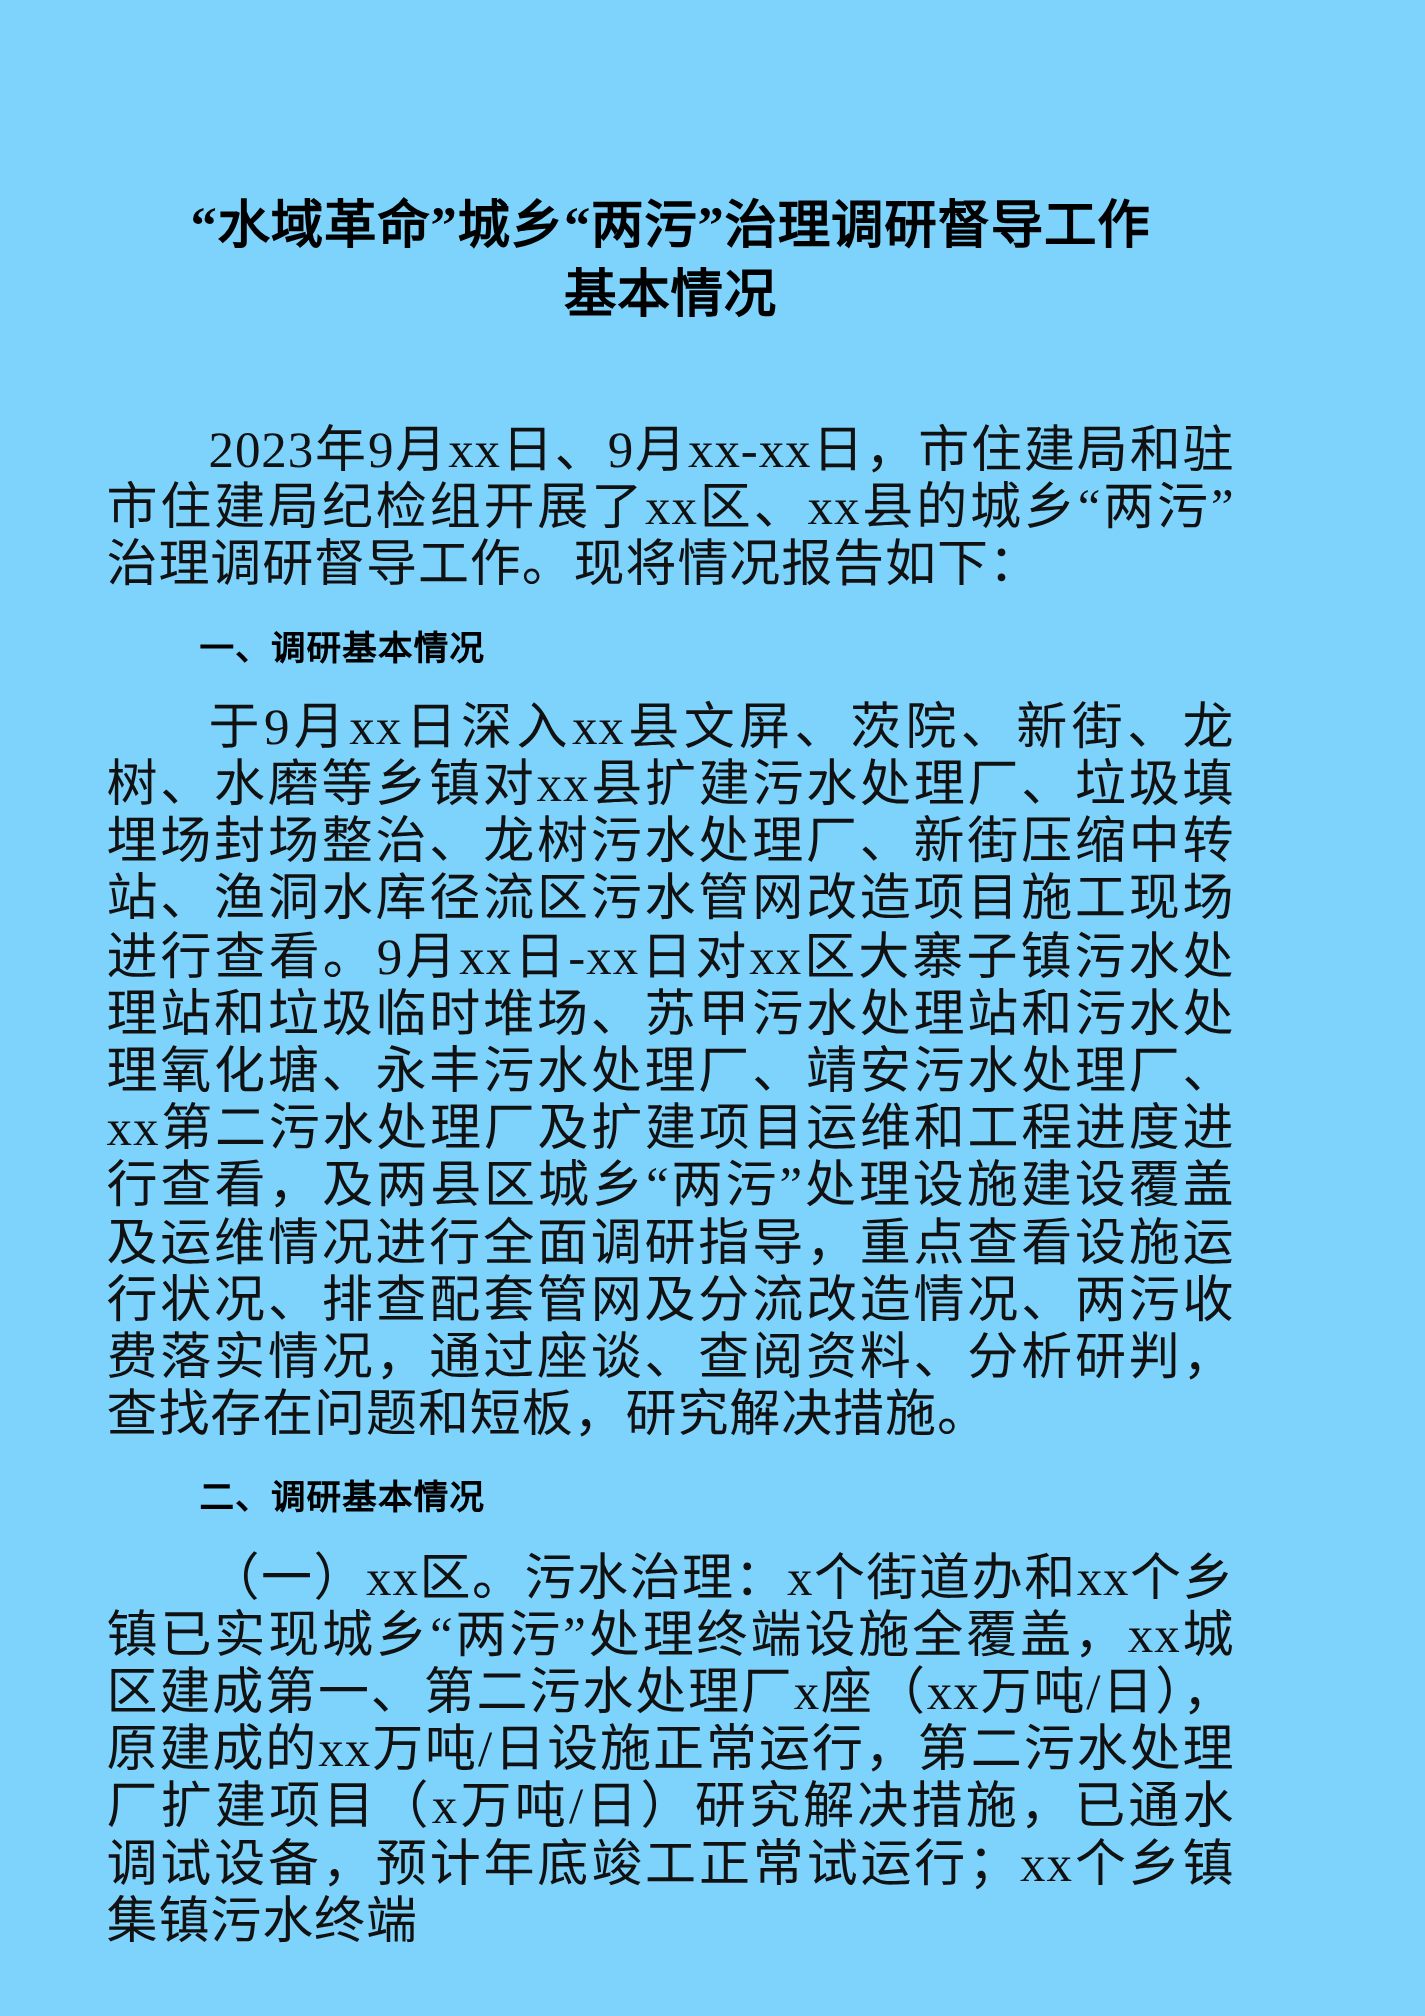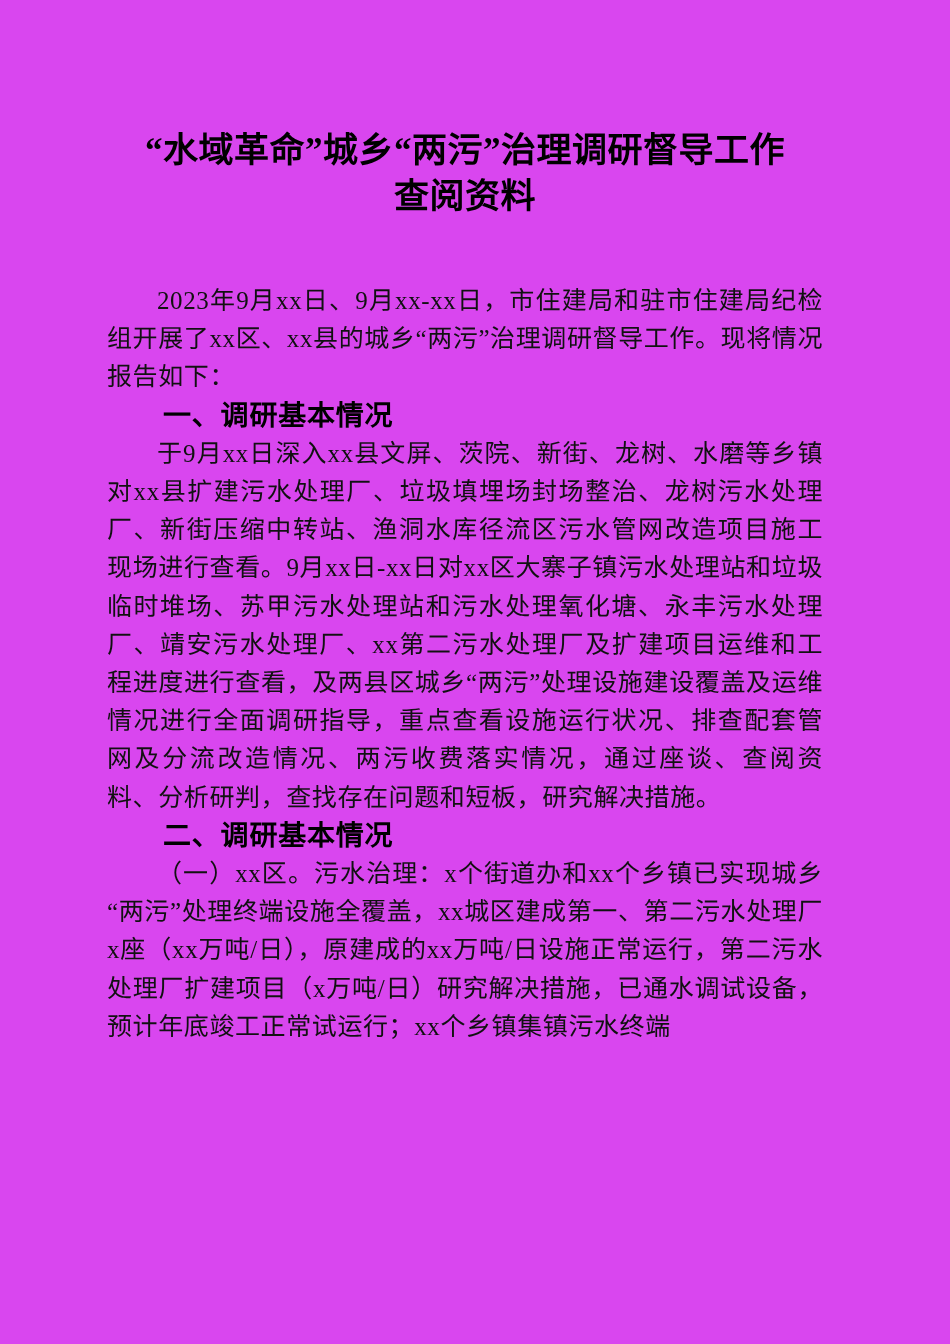--- a/index.html
+++ b/index.html
@@ -5,72 +5,72 @@
 <style>
   html, body {
     margin: 0;
     padding: 0;
     background: #ffffff;
   }
   .page {
     position: relative;
     width: 950px;
     height: 1344px;
-    background: #d946ef;
+    background: #7dd3fc;
     box-sizing: border-box;
-    padding: 128px 127px 0 107px;
+    padding: 128px 127px 0 71px;
     overflow: hidden;
     font-family: "Liberation Serif", "DejaVu Serif", serif;
     color: #000000;
   }
   .doc-title {
     font-family: "Liberation Serif", "DejaVu Serif", serif;
     font-weight: bold;
     font-size: 35px;
     line-height: 46px;
     text-align: center;
     letter-spacing: 0.5px;
     margin: 0 0 0 0;
     color: #000000;
   }
   .title-spacer {
     height: 62px;
   }
   .body-block {
     font-family: "Liberation Serif", "DejaVu Serif", serif;
-    font-size: 25px;
+    font-size: 34px;
     line-height: 38.2px;
     text-align: justify;
     text-justify: inter-ideograph;
     letter-spacing: 0.6px;
     color: #111111;
     margin: 0;
   }
   .body-block.indent {
     text-indent: 2em;
   }
   .section-heading {
     font-family: "Liberation Sans", "DejaVu Sans", sans-serif;
     font-weight: bold;
-    font-size: 28px;
+    font-size: 23px;
     line-height: 38.2px;
     text-indent: 2em;
     letter-spacing: 0.8px;
-    margin: 0;
+    margin: 16px;
     color: #000000;
   }
 </style>
 </head>
 <body>
 
 <div class="page">
 
   <h1 class="doc-title">
     <span>“水域革命”城乡“两污”治理调研督导工作</span><br>
-    <span>查阅资料</span>
+    <span>基本情况</span>
   </h1>
 
   <div class="title-spacer"></div>
 
   <p class="body-block indent">2023年9月xx日、9月xx-xx日，市住建局和驻市住建局纪检组开展了xx区、xx县的城乡“两污”治理调研督导工作。现将情况报告如下：</p>
 
   <p class="section-heading">一、调研基本情况</p>
 
   <p class="body-block indent">于9月xx日深入xx县文屏、茨院、新街、龙树、水磨等乡镇对xx县扩建污水处理厂、垃圾填埋场封场整治、龙树污水处理厂、新街压缩中转站、渔洞水库径流区污水管网改造项目施工现场进行查看。9月xx日-xx日对xx区大寨子镇污水处理站和垃圾临时堆场、苏甲污水处理站和污水处理氧化塘、永丰污水处理厂、靖安污水处理厂、xx第二污水处理厂及扩建项目运维和工程进度进行查看，及两县区城乡“两污”处理设施建设覆盖及运维情况进行全面调研指导，重点查看设施运行状况、排查配套管网及分流改造情况、两污收费落实情况，通过座谈、查阅资料、分析研判，查找存在问题和短板，研究解决措施。</p>
 

